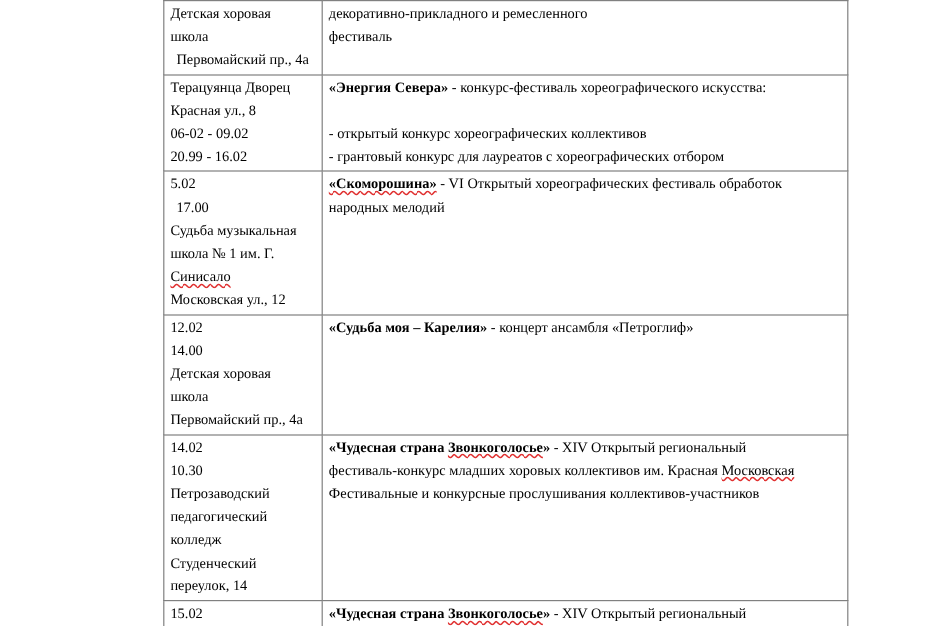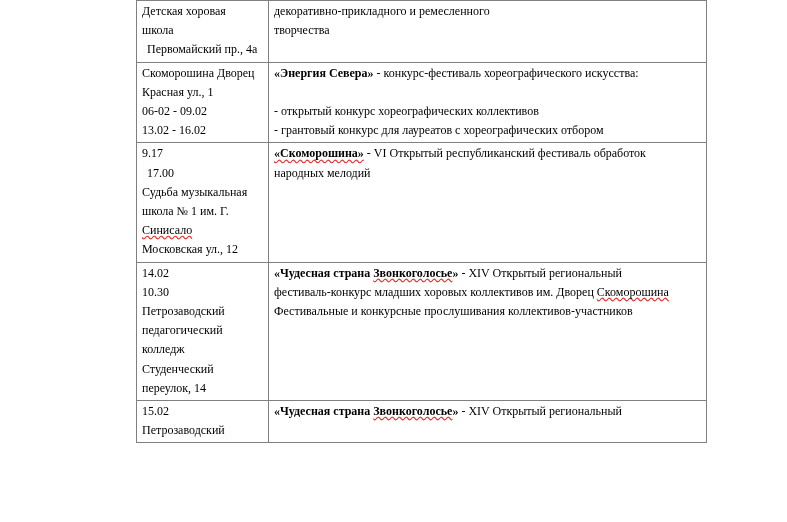--- a/index.html
+++ b/index.html
@@ -67,64 +67,76 @@
     </colgroup>
     <tbody id="table-body">
         <tr>
           <td>
             <div class="line">Детская хоровая</div>
             <div class="line">школа</div>
             <div class="line indent">Первомайский пр., 4а</div>
           </td>
           <td>
             <div class="wrapline">декоративно-прикладного и ремесленного</div>
-            <div class="wrapline">творчества</div>
+            <div class="wrapline">фестиваль</div>
           </td>
         </tr>
         <tr>
           <td>
-            <div class="line">Скоморошина Дворец</div>
-            <div class="line">Красная ул., 1</div>
+            <div class="line">Терацуянца Дворец</div>
+            <div class="line">Красная ул., 8</div>
             <div class="line">06-02 - 09.02</div>
-            <div class="line">13.02 - 16.02</div>
+            <div class="line">20.99 - 16.02</div>
           </td>
           <td>
             <div class="wrapline"><span class="b">«Энергия Севера»</span><span> - конкурс-фестиваль хореографического искусства:</span></div>
             <div class="line blank">&nbsp;</div>
             <div class="wrapline">- открытый конкурс хореографических коллективов</div>
             <div class="wrapline">- грантовый конкурс для лауреатов с хореографических отбором</div>
           </td>
         </tr>
         <tr>
           <td>
-            <div class="line">9.17</div>
+            <div class="line">5.02</div>
             <div class="line indent">17.00</div>
             <div class="line">Судьба музыкальная</div>
             <div class="line">школа № 1 им. Г.</div>
             <div class="line"><span class="sp">Синисало</span></div>
             <div class="line">Московская ул., 12</div>
           </td>
           <td>
-            <div class="wrapline"><span class="b sp">«Скоморошина»</span><span> - VI Открытый республиканский фестиваль обработок</span></div>
+            <div class="wrapline"><span class="b sp">«Скоморошина»</span><span> - VI Открытый хореографических фестиваль обработок</span></div>
             <div class="wrapline">народных мелодий</div>
+          </td>
+        </tr>
+        <tr>
+          <td>
+            <div class="line">12.02</div>
+            <div class="line">14.00</div>
+            <div class="line">Детская хоровая</div>
+            <div class="line">школа</div>
+            <div class="line">Первомайский пр., 4а</div>
+          </td>
+          <td>
+            <div class="wrapline"><span class="b">«Судьба моя – Карелия»</span><span> - концерт ансамбля «Петроглиф»</span></div>
           </td>
         </tr>
         <tr>
           <td>
             <div class="line">14.02</div>
             <div class="line">10.30</div>
             <div class="line">Петрозаводский</div>
             <div class="line">педагогический</div>
             <div class="line">колледж</div>
             <div class="line">Студенческий</div>
             <div class="line">переулок, 14</div>
           </td>
           <td>
             <div class="wrapline"><span class="b">«Чудесная страна </span><span class="b sp">Звонкоголосье</span><span class="b">»</span><span> - XIV Открытый региональный</span></div>
-            <div class="wrapline"><span>фестиваль-конкурс младших хоровых коллективов им. Дворец </span><span class="sp">Скоморошина</span></div>
+            <div class="wrapline"><span>фестиваль-конкурс младших хоровых коллективов им. Красная </span><span class="sp">Московская</span></div>
             <div class="wrapline">Фестивальные и конкурсные прослушивания коллективов-участников</div>
           </td>
         </tr>
         <tr>
           <td>
             <div class="line">15.02</div>
             <div class="line">Петрозаводский</div>
           </td>
           <td>
             <div class="wrapline"><span class="b">«Чудесная страна </span><span class="b sp">Звонкоголосье</span><span class="b">»</span><span> - XIV Открытый региональный</span></div>

